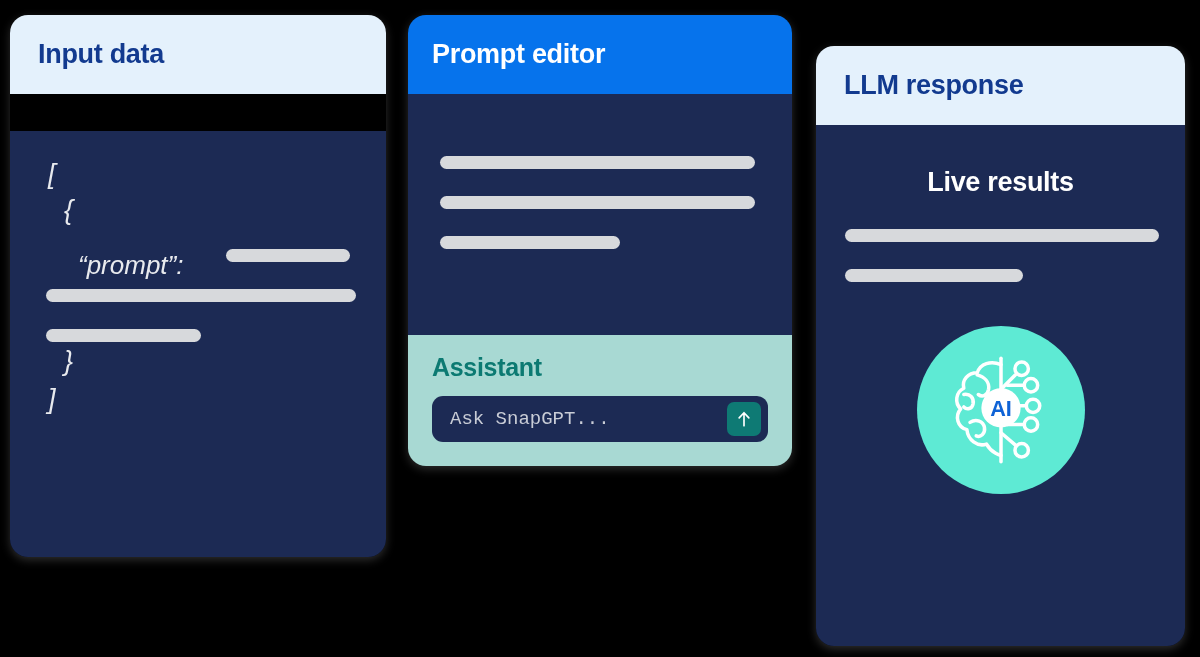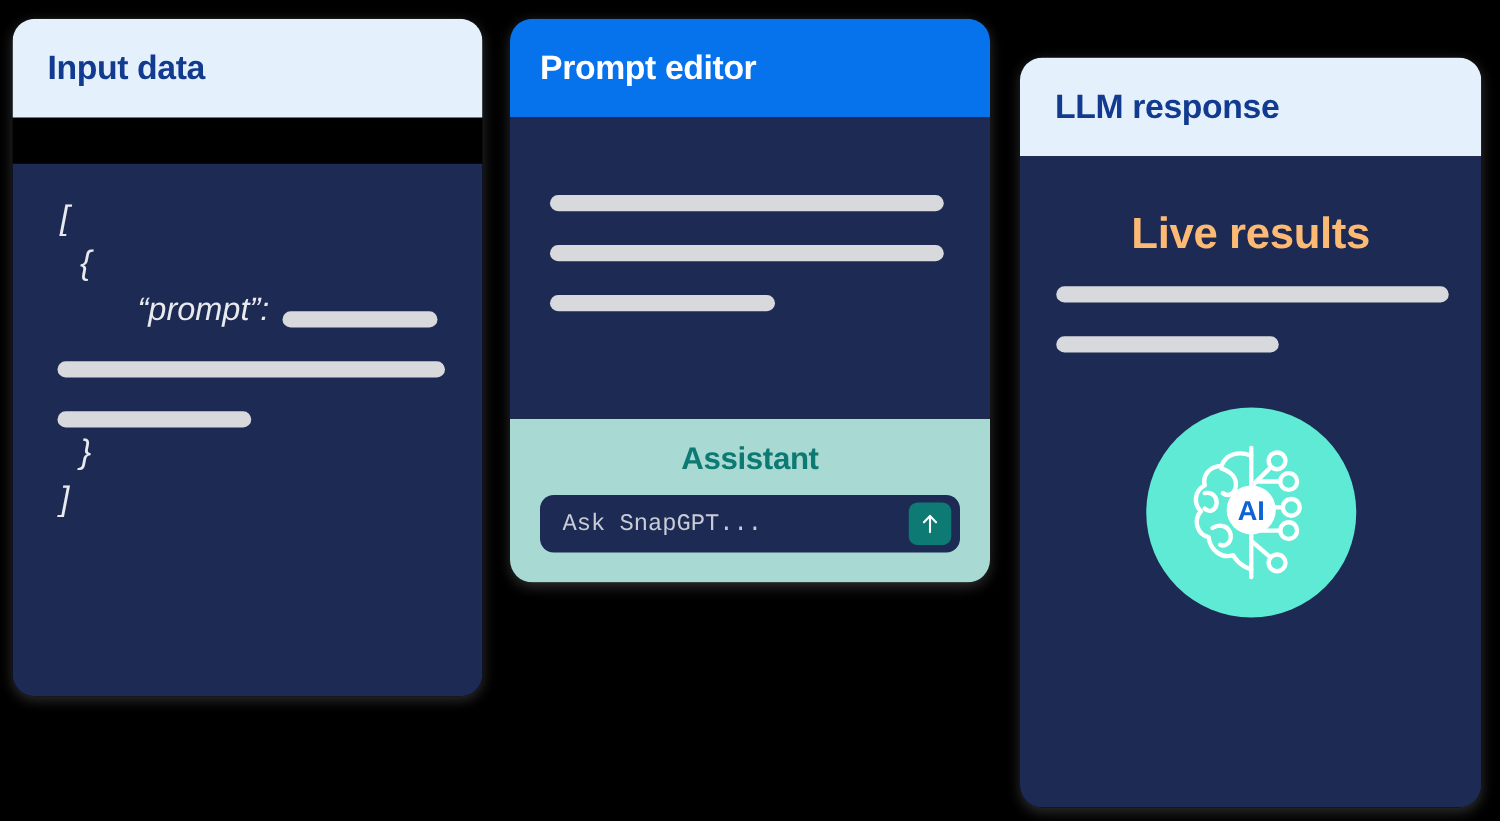--- a/index.html
+++ b/index.html
@@ -87,21 +87,21 @@
     font-style: italic;
     font-size: 27px;
   }
   .code-tok {
     position: absolute;
     white-space: nowrap;
     color: #E8EAEE;
   }
   .tok-open-bracket { left: 38px;  top: 28px; }
   .tok-open-brace   { left: 54px;  top: 64px; }
-  .tok-prompt-key   { left: 68px;  top: 101px; font-size: 26px; margin-left: 32px; }
+  .tok-prompt-key   { left: 68px;  top: 119px; font-size: 26px; }
   .tok-close-brace  { left: 54px;  top: 215px; }
   .tok-close-bracket{ left: 38px;  top: 253px; }
 
   .code-bar-1 { left: 216px; top: 118px; width: 124px; }
   .code-bar-2 { left: 36px;  top: 158px; width: 310px; }
   .code-bar-3 { left: 36px;  top: 198px; width: 155px; }
 
   
   .pe-bar-1 { left: 32px; top: 62px;  width: 315px; }
   .pe-bar-2 { left: 32px; top: 102px; width: 315px; }
@@ -113,21 +113,20 @@
     background: #A8D9D3;
     box-sizing: border-box;
     padding: 18px 24px 24px 24px;
   }
   .assistant-title {
     color: #0C7A72;
     font-size: 25px;
     font-weight: bold;
     letter-spacing: -0.3px;
     margin-bottom: 14px;
-    text-align: center;
   }
   .assistant-input-wrap {
     background: #1C2A54;
     border-radius: 11px;
     height: 46px;
     display: flex;
     align-items: center;
     padding: 0 7px 0 18px;
     box-sizing: border-box;
   }
@@ -155,22 +154,22 @@
     cursor: pointer;
     padding: 0;
   }
 
   
   .live-title {
     position: absolute;
     top: 42px;
     left: 0; right: 0;
     text-align: center;
-    color: #fdba74;
-    font-size: 35px;
+    color: #ffffff;
+    font-size: 27px;
     font-weight: bold;
     letter-spacing: -0.3px;
   }
   .rs-bar-1 { left: 29px; top: 104px; width: 314px; }
   .rs-bar-2 { left: 29px; top: 144px; width: 178px; }
 
   .ai-badge {
     position: absolute;
     left: 50%;
     transform: translateX(-50%);

